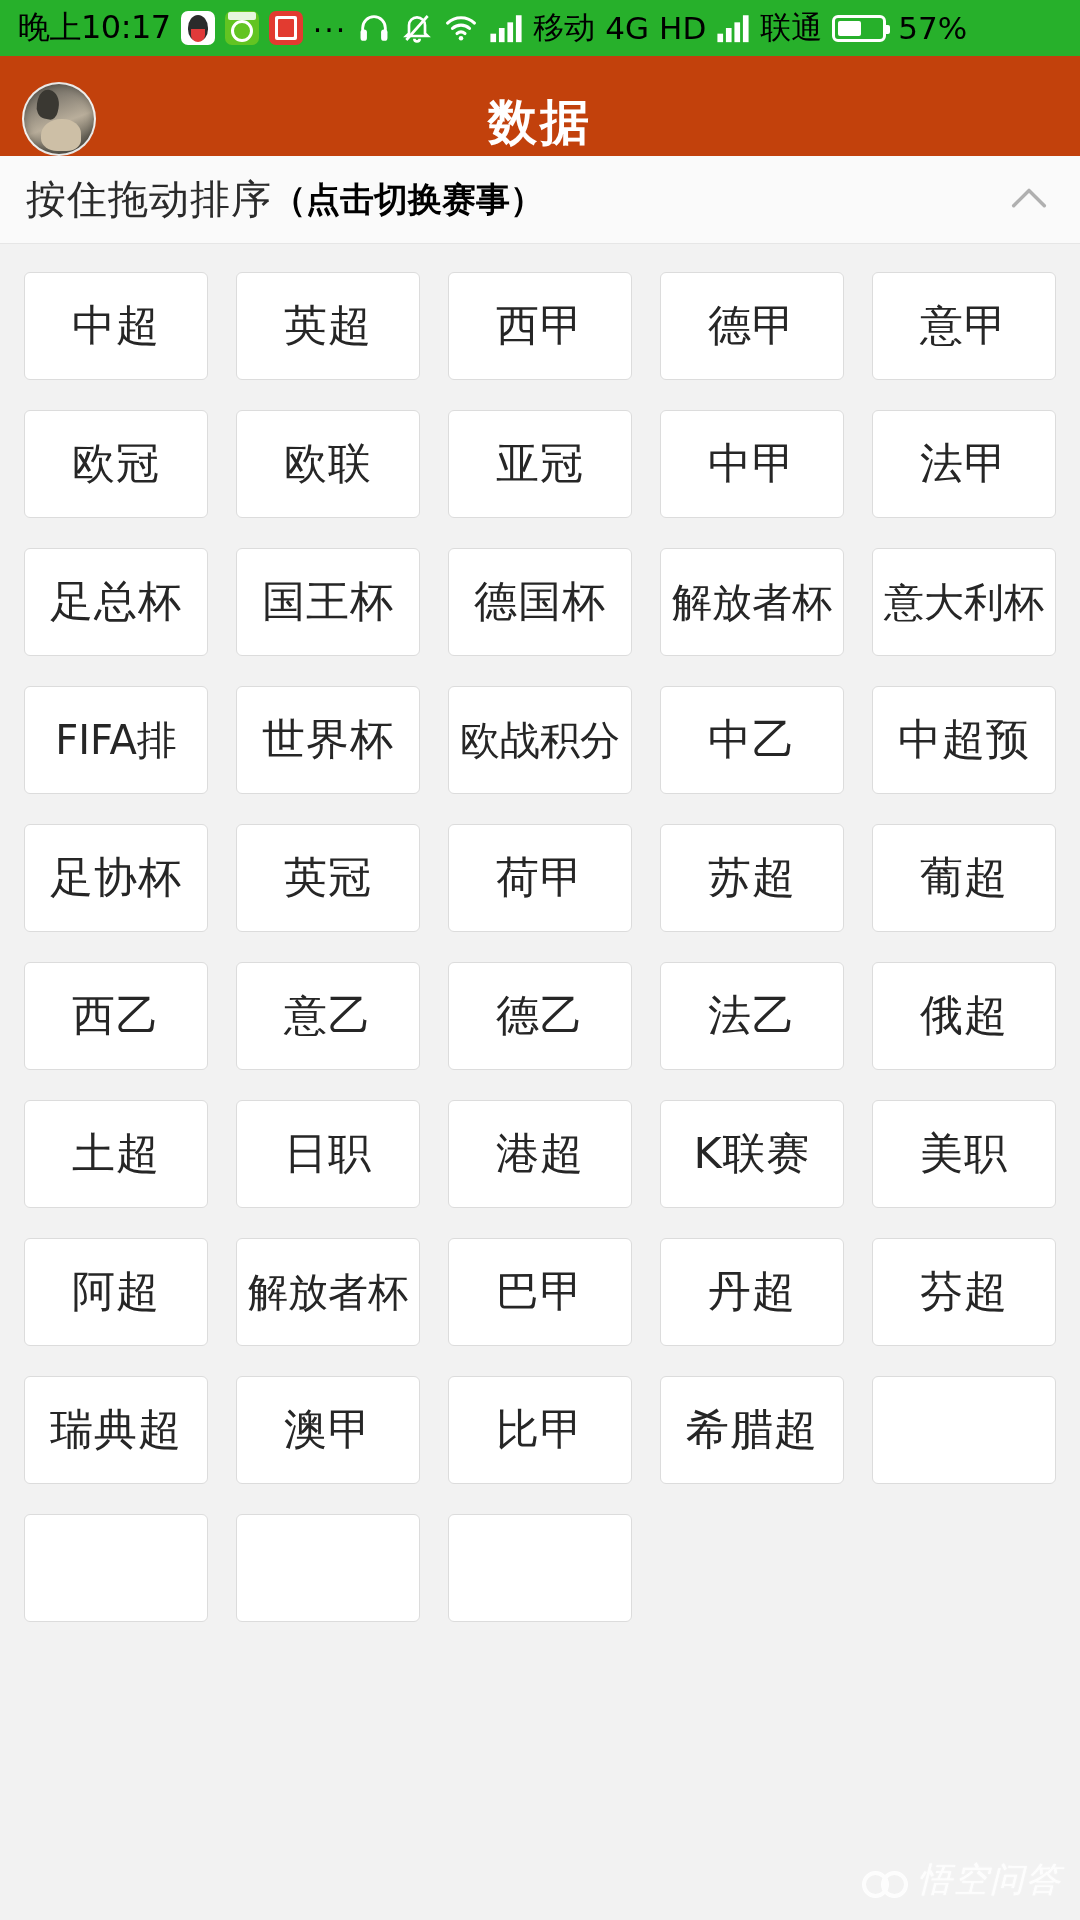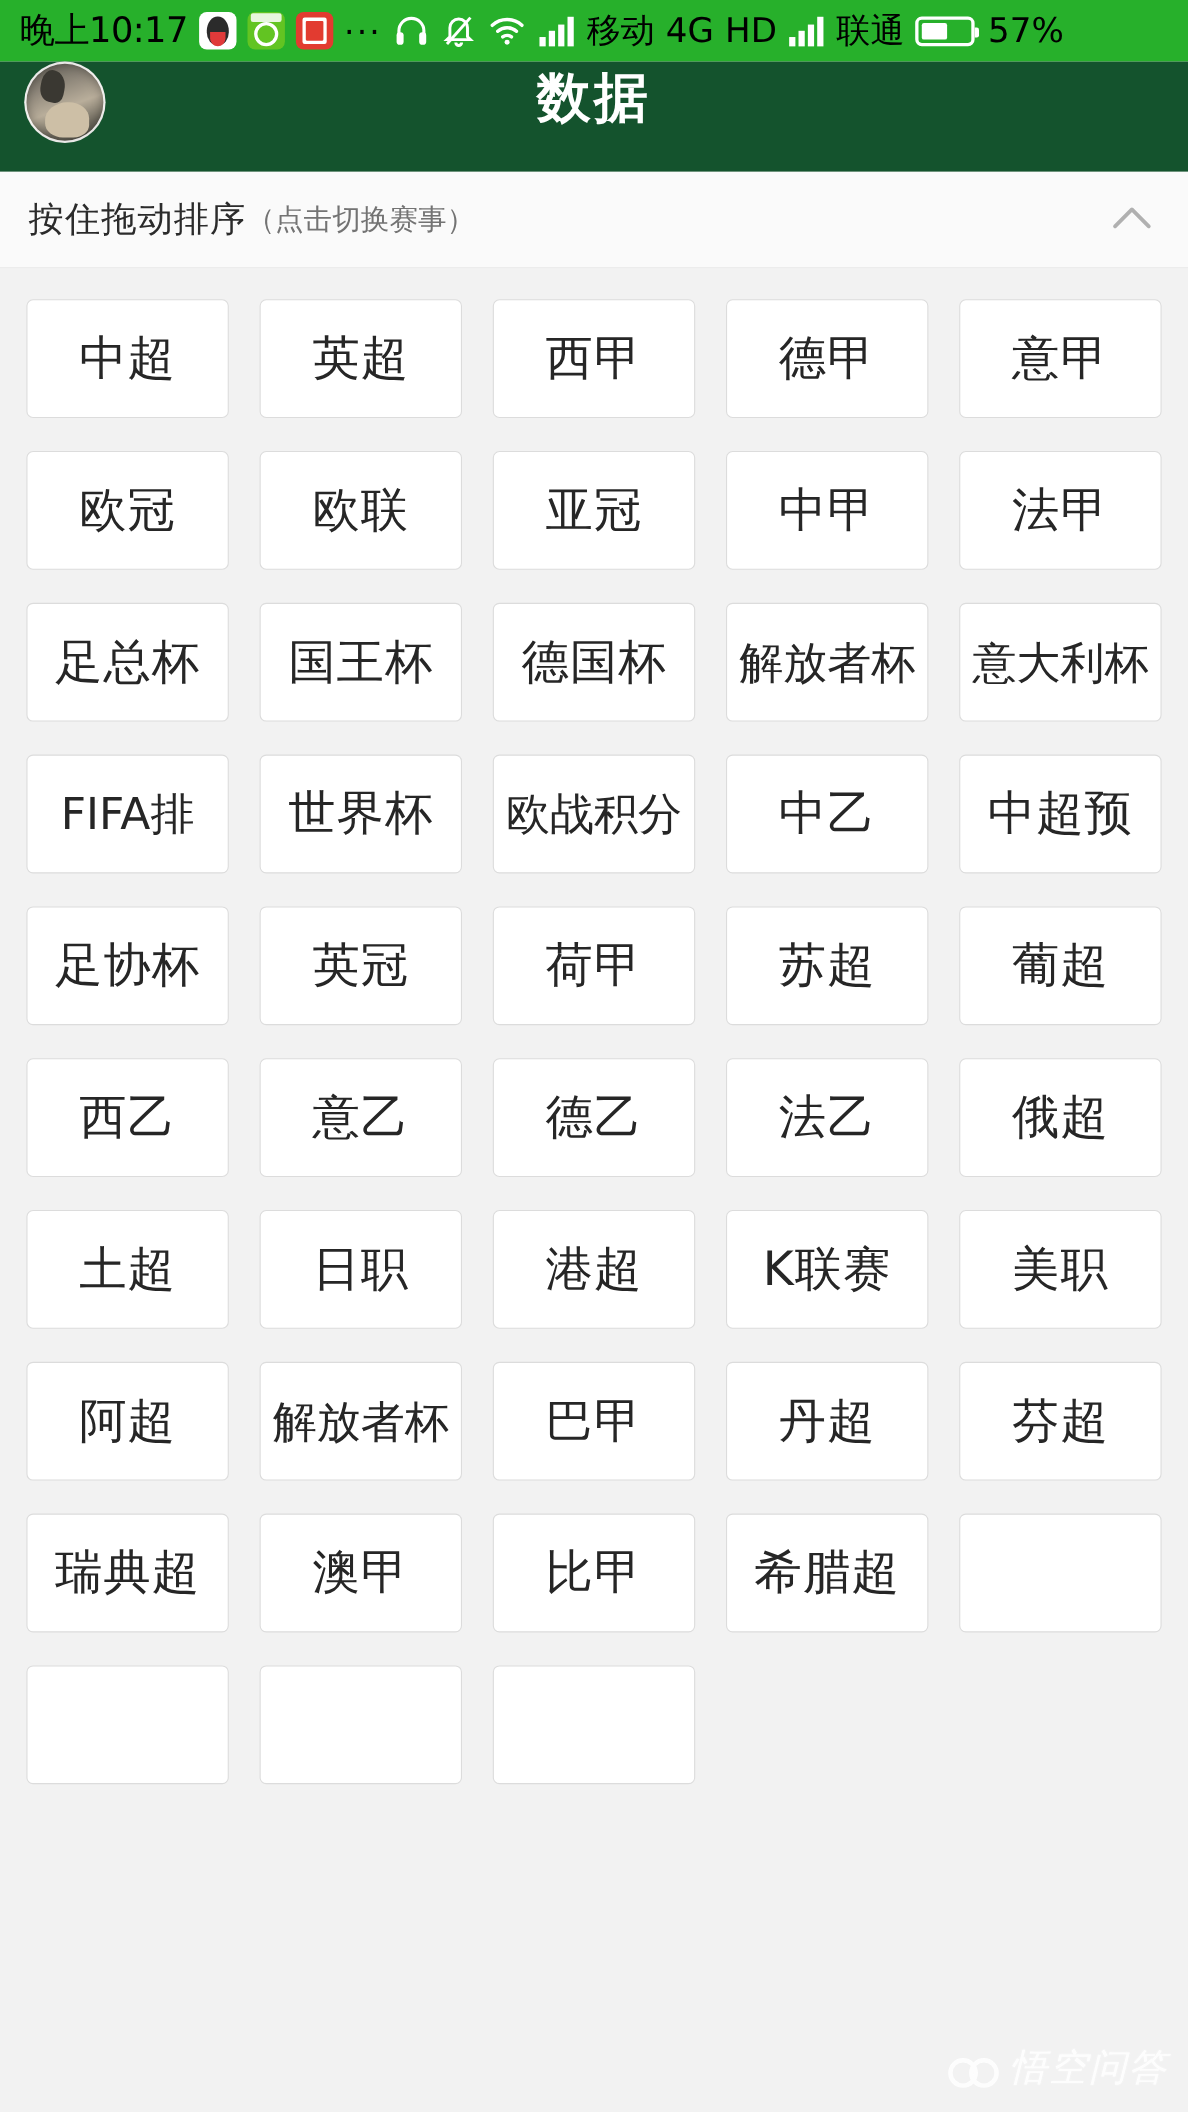--- a/index.html
+++ b/index.html
@@ -112,23 +112,23 @@
     height: 15px;
     margin-left: 3px;
     background: #ffffff;
     border-radius: 2px;
   }
   .sb-pct { font-size: 31px; margin-left: 2px; }
 
   
   .app-bar {
     height: 100px;
-    background: #14532d;
-    display: flex;
-    align-items: flex-start;
+    background: #c2410c;
+    display: flex;
+    align-items: flex-end;
     position: relative;
   }
   .avatar {
     width: 74px; height: 74px;
     border-radius: 50%;
     margin-left: 22px;
     border: 2px solid rgba(255,255,255,.85);
     background: linear-gradient(160deg,#5d5a52 0%, #8a8377 28%, #b9ae9b 55%, #6f6a5e 78%, #4a4740 100%);
     box-shadow: inset 0 0 10px rgba(0,0,0,.35);
     flex: 0 0 auto;
@@ -165,28 +165,29 @@
   
   .section-header {
     height: 88px;
     background: #fafafa;
     display: flex;
     align-items: center;
     padding: 0 28px 0 26px;
     border-bottom: 1px solid #e6e6e6;
   }
   .sh-main {
-    font-size: 32px;
+    font-size: 40px;
     color: #2b2b2b;
     letter-spacing: 1px;
   }
   .sh-sub {
-    font-size: 26px;
-    color: #737373;
+    font-size: 34px;
+    color: #000000;
     letter-spacing: 0px;
+    font-weight: bold;
   }
   .sh-spacer { flex: 1 1 auto; }
   .chevron { width: 46px; height: 46px; }
   .chevron svg { display: block; }
 
   
   .grid-wrap {
     background: #f2f2f2;
     padding: 28px 24px 0 24px;
     height: calc(1920px - 56px - 100px - 89px);

